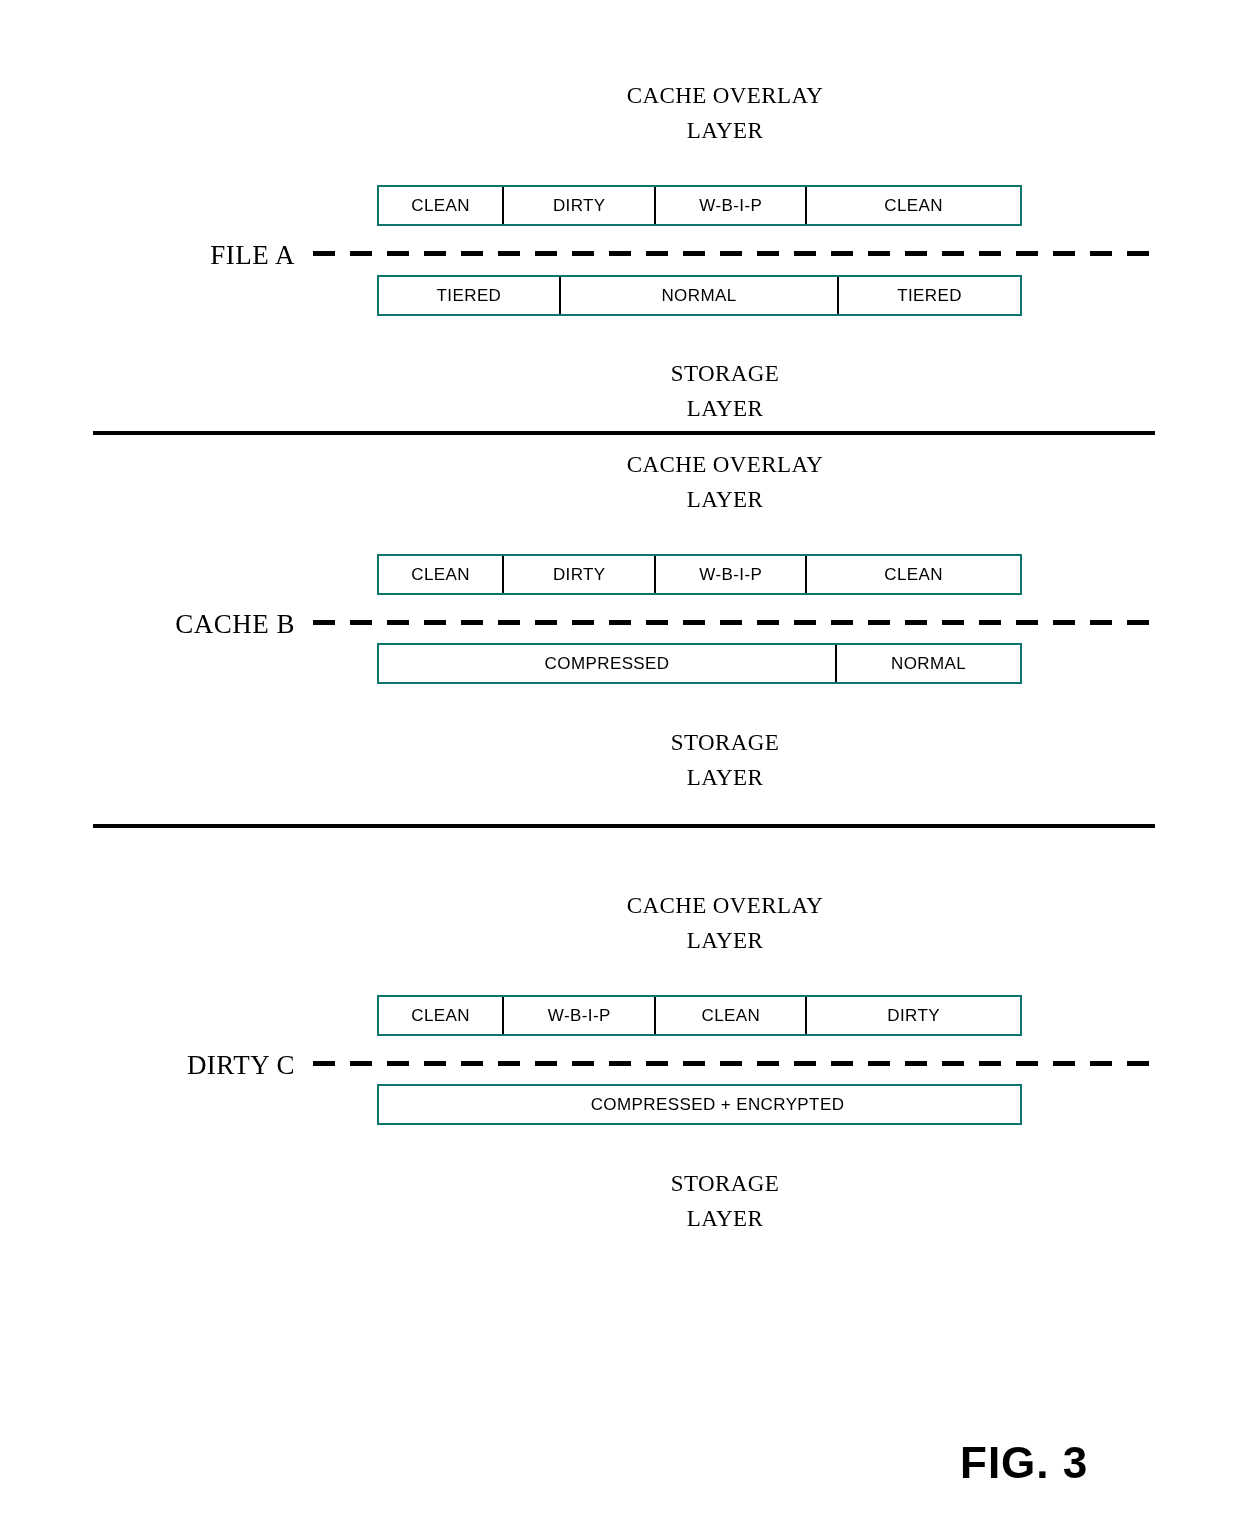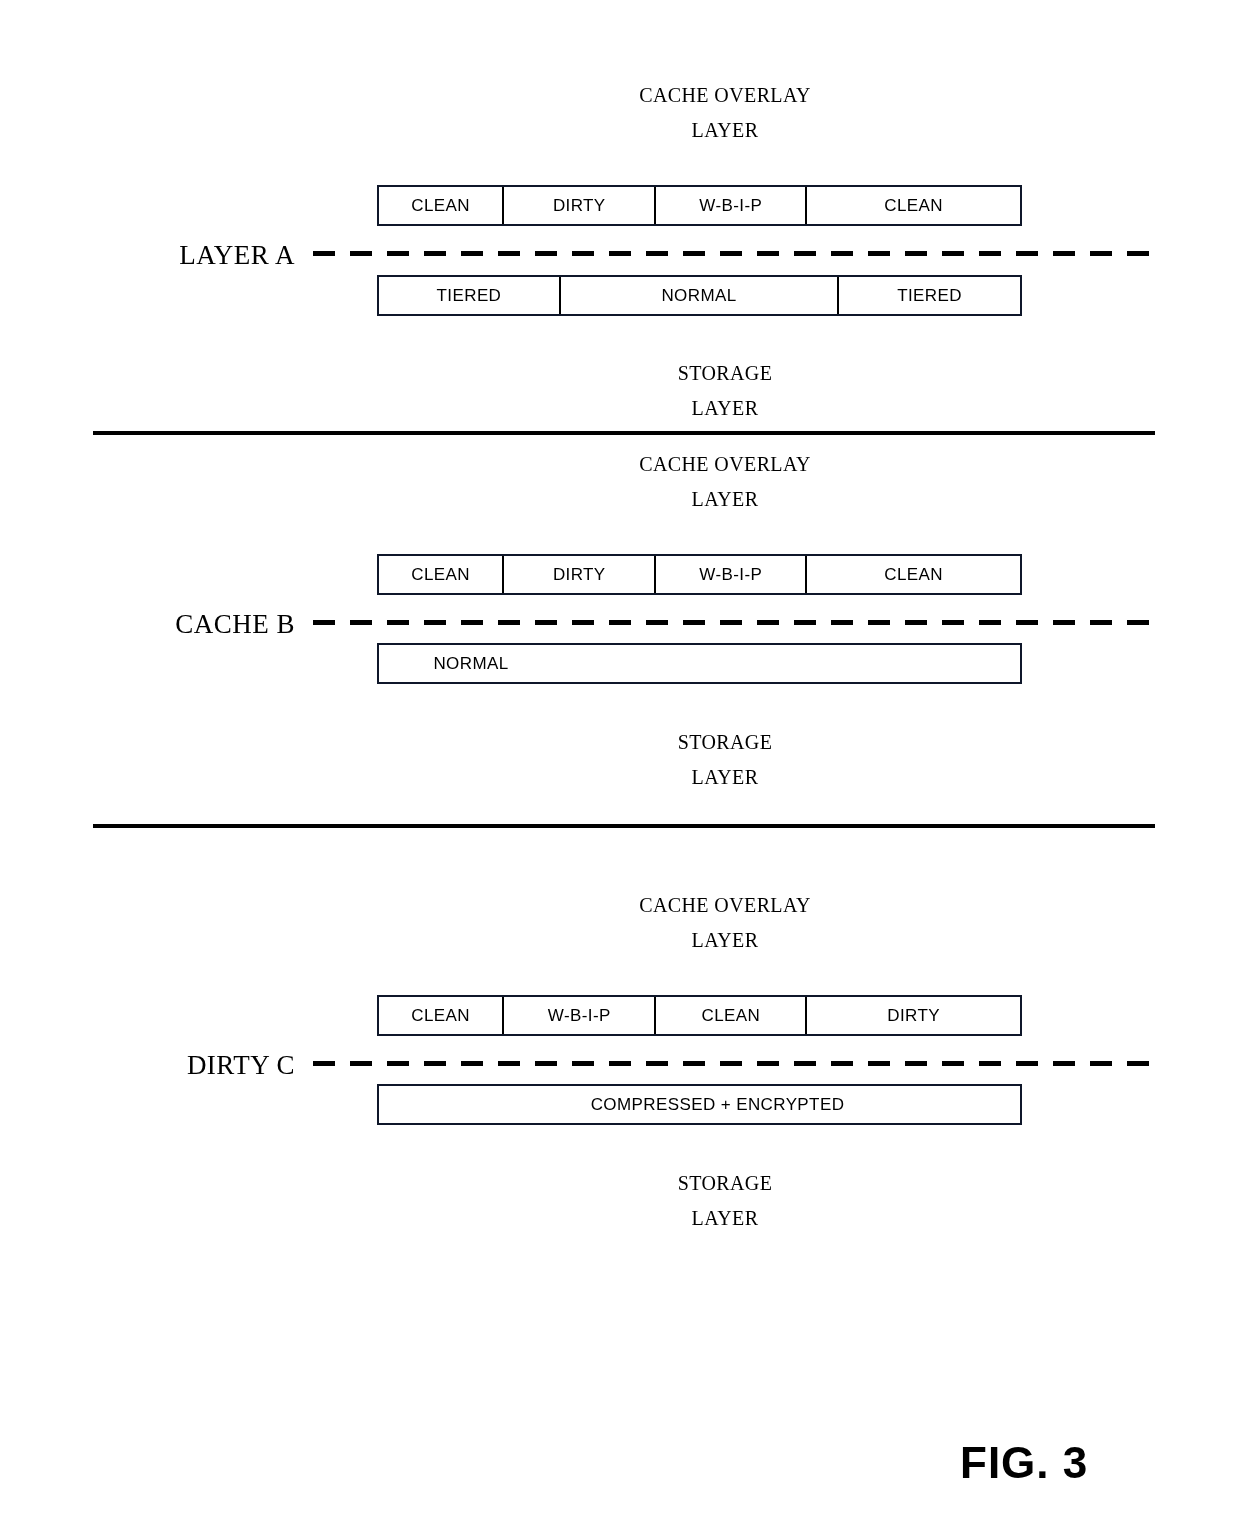--- a/index.html
+++ b/index.html
@@ -23,21 +23,21 @@
     width: 1240px;
   }
 
   
   .layer-caption {
     position: absolute;
     left: 425px;
     width: 600px;
     text-align: center;
     font-family: "Liberation Serif", "DejaVu Serif", serif;
-    font-size: 20px;
+    font-size: 23px;
     line-height: 35px;
     letter-spacing: 0.4px;
     white-space: pre-line;
   }
 
   
   .file-label {
     position: absolute;
     left: 120px;
     width: 175px;
@@ -62,21 +62,21 @@
       rgba(0,0,0,0) 37px
     );
   }
 
   
   .bar {
     position: absolute;
     left: 377px;
     width: 645px;
     height: 41px;
-    border: 2px solid #0f172a;
+    border: 2px solid #0f766e;
     box-sizing: border-box;
     display: flex;
     background: #ffffff;
   }
   .cell {
     border-right: 2px solid #000000;
     box-sizing: border-box;
     display: flex;
     align-items: center;
     justify-content: center;
@@ -119,21 +119,21 @@
   <div class="layer-caption" style="top:78px;">CACHE OVERLAY
 LAYER</div>
 
   <div class="bar" style="top:185px;">
     <div class="cell" style="width:126px;">CLEAN</div>
     <div class="cell" style="width:153px;">DIRTY</div>
     <div class="cell" style="width:152px;">W-B-I-P</div>
     <div class="cell" style="width:214px;">CLEAN</div>
   </div>
 
-  <div class="file-label" style="top:240px;">LAYER A</div>
+  <div class="file-label" style="top:240px;">FILE A</div>
   <div class="file-dash" style="top:251px;"></div>
 
   <div class="bar" style="top:275px;">
     <div class="cell" style="width:183px;">TIERED</div>
     <div class="cell" style="width:280px;">NORMAL</div>
     <div class="cell" style="width:182px;">TIERED</div>
   </div>
 
   <div class="layer-caption" style="top:356px;">STORAGE
 LAYER</div>
@@ -149,20 +149,21 @@
     <div class="cell" style="width:126px;">CLEAN</div>
     <div class="cell" style="width:153px;">DIRTY</div>
     <div class="cell" style="width:152px;">W-B-I-P</div>
     <div class="cell" style="width:214px;">CLEAN</div>
   </div>
 
   <div class="file-label" style="top:609px;">CACHE B</div>
   <div class="file-dash" style="top:620px;"></div>
 
   <div class="bar" style="top:643px;">
+    <div class="cell" style="width:461px;">COMPRESSED</div>
     <div class="cell" style="width:184px;">NORMAL</div>
   </div>
 
   <div class="layer-caption" style="top:725px;">STORAGE
 LAYER</div>
 </div>
 
 <div class="separator" style="top:824px;"></div>
 
 <div class="section" style="top:0;">

